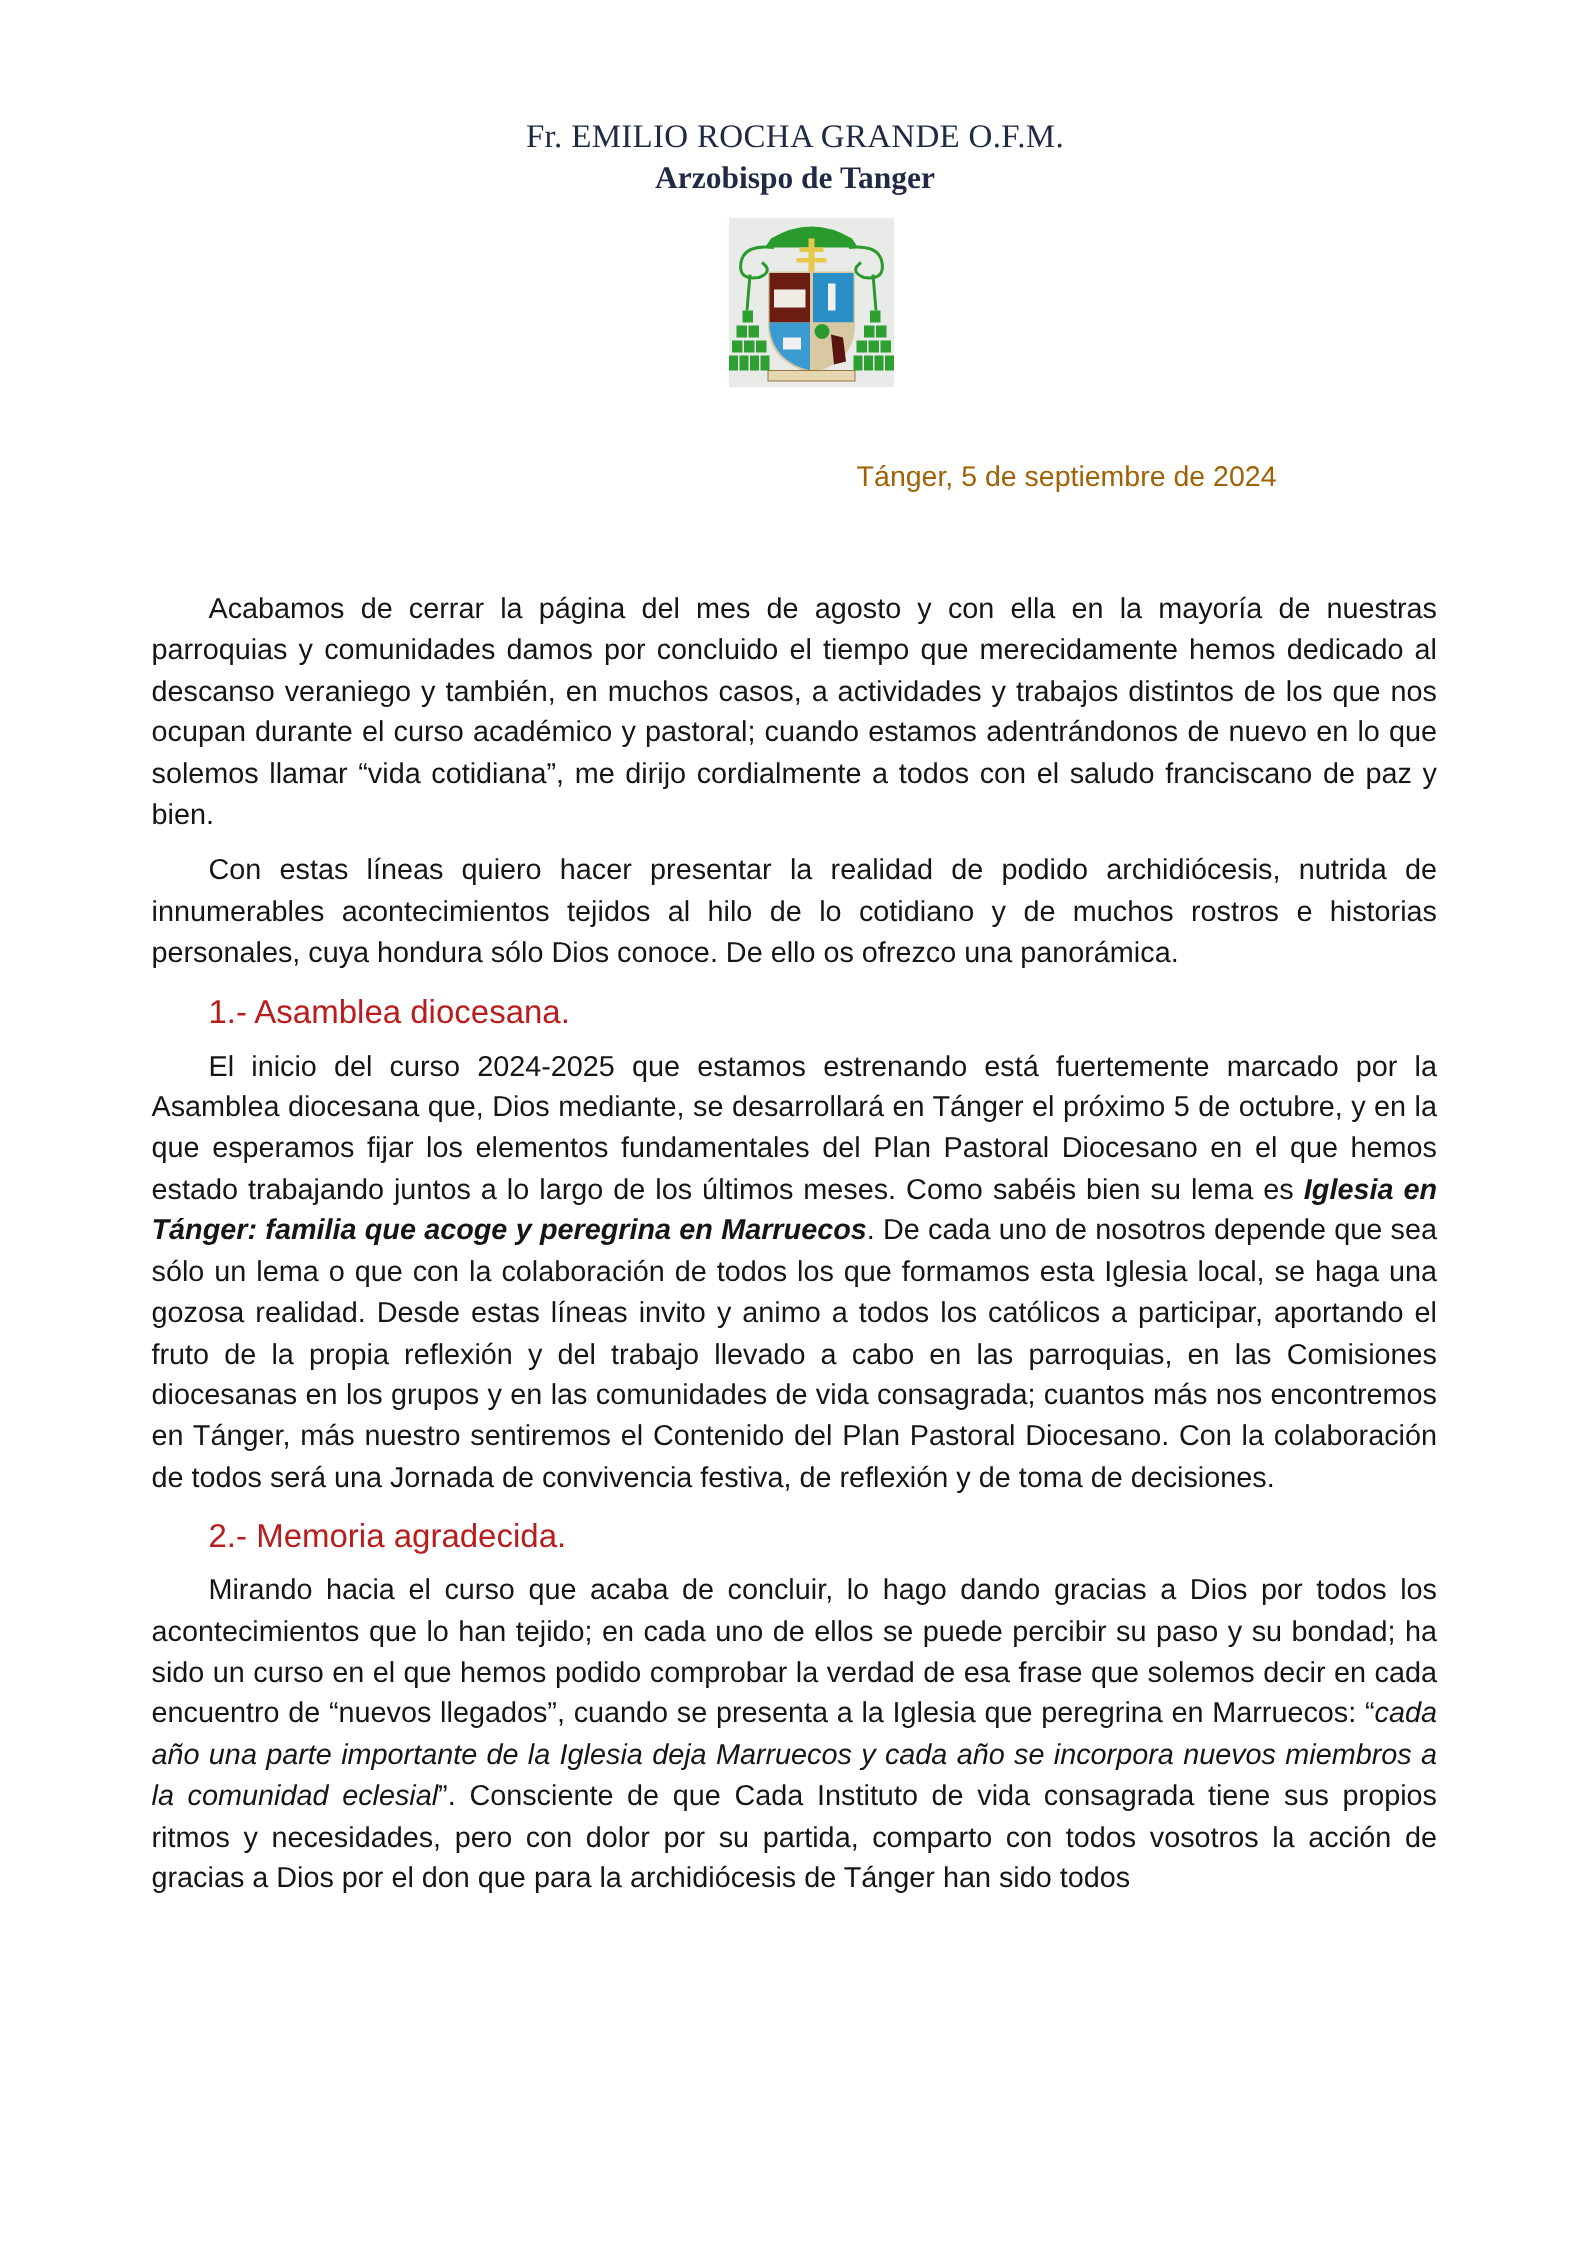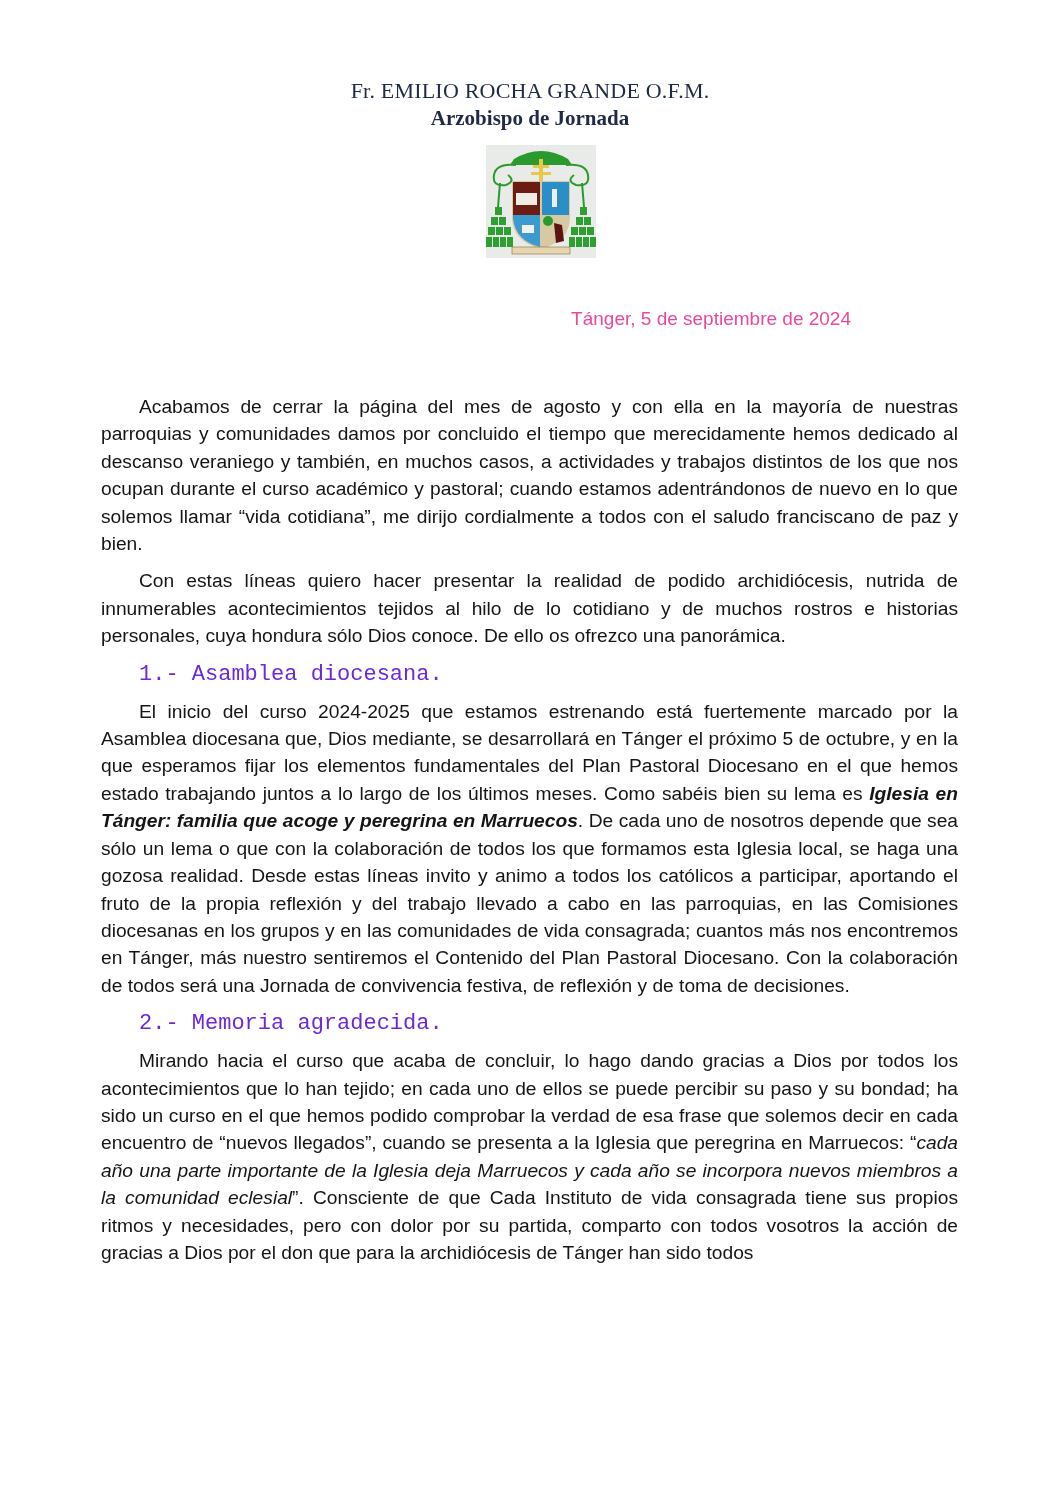--- a/index.html
+++ b/index.html
@@ -4,36 +4,36 @@
 <style>
   html, body { margin: 0; padding: 0; background: #ffffff; }
   body { width: 1060px; height: 1497px; position: relative; overflow: hidden; }
   .page { position: absolute; left: 0; top: 0; width: 952px; height: 1497px; background: #fff; }
   .hdr-name { position: absolute; top: 78px; left: 0; width: 1060px; text-align: center;
     font-family: "Liberation Serif", serif; font-size: 22px; color: #1f2a44; letter-spacing: 0.2px; }
   .hdr-title { position: absolute; top: 106px; left: 0; width: 1060px; text-align: center;
     font-family: "Liberation Serif", serif; font-size: 21px; font-weight: bold; color: #1f2a44; }
   .coat { position: absolute; left: 486px; top: 145px; width: 110px; height: 113px; }
   .date { position: absolute; top: 308px; right: 101px; font-family: "Liberation Sans", sans-serif;
-    font-size: 19px; color: #ec4899; }
+    font-size: 19px; color: #a16207; }
   .body { position: absolute; left: 101px; top: 393px; width: 857px;
     font-family: "Liberation Sans", sans-serif; font-size: 19.2px; line-height: 27.4px; color: #151515; }
   .body p { margin: 0 0 10px 0; text-align: justify; text-indent: 38px; }
-  .body h2 { margin: 2px 0 8px 38px; font-weight: normal; font-size: 22px; line-height: 30px; color: #6d28d9;
-    font-family: Liberation Mono, monospace; }
+  .body h2 { margin: 2px 0 8px 38px; font-weight: normal; font-size: 22px; line-height: 30px; color: #b91c1c;
+    font-family: Liberation Sans, sans-serif; }
   b { font-weight: normal; }
   .bi { font-weight: bold; font-style: italic; }
   i { font-style: italic; }
 </style>
 </head>
 <body>
 
 <div class="page">
   <div class="hdr-name">Fr. EMILIO ROCHA GRANDE O.F.M.</div>
-  <div class="hdr-title">Arzobispo de Jornada</div>
+  <div class="hdr-title">Arzobispo de Tanger</div>
 
   <svg class="coat" viewBox="0 0 110 113">
     <rect x="0" y="0" width="110" height="113" fill="#e9ebe8"></rect>
 
     <path d="M28 14 Q55 -2 82 14 L86 20 L24 20 Z" fill="#2a9a2e"></path>
 
     <path d="M30 20 Q10 18 8 30 Q6 42 20 40 Q30 36 22 30" stroke="#2a9a2e" stroke-width="2" fill="none"></path>
     <path d="M80 20 Q100 18 102 30 Q104 42 90 40 Q80 36 88 30" stroke="#2a9a2e" stroke-width="2" fill="none"></path>
     <path d="M14 38 L12 62" stroke="#2a9a2e" stroke-width="2"></path>
     <path d="M96 38 L98 62" stroke="#2a9a2e" stroke-width="2"></path>

